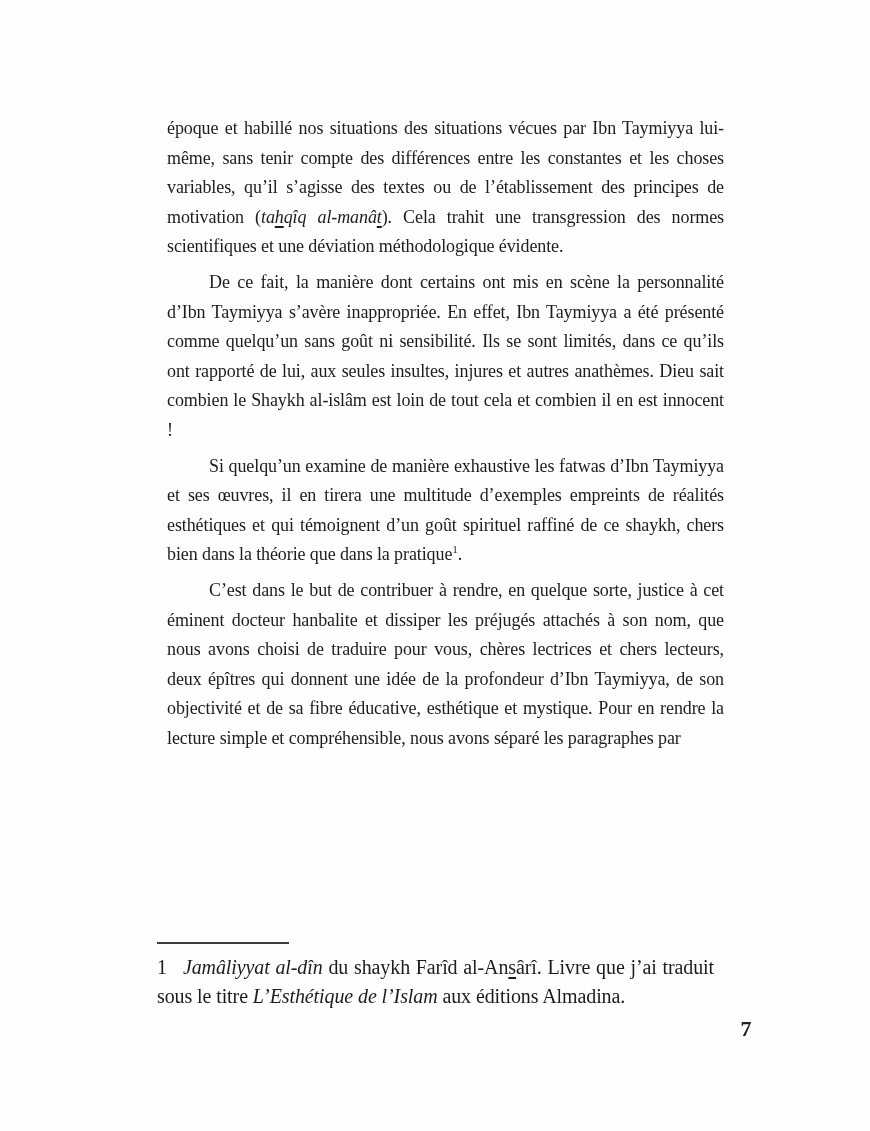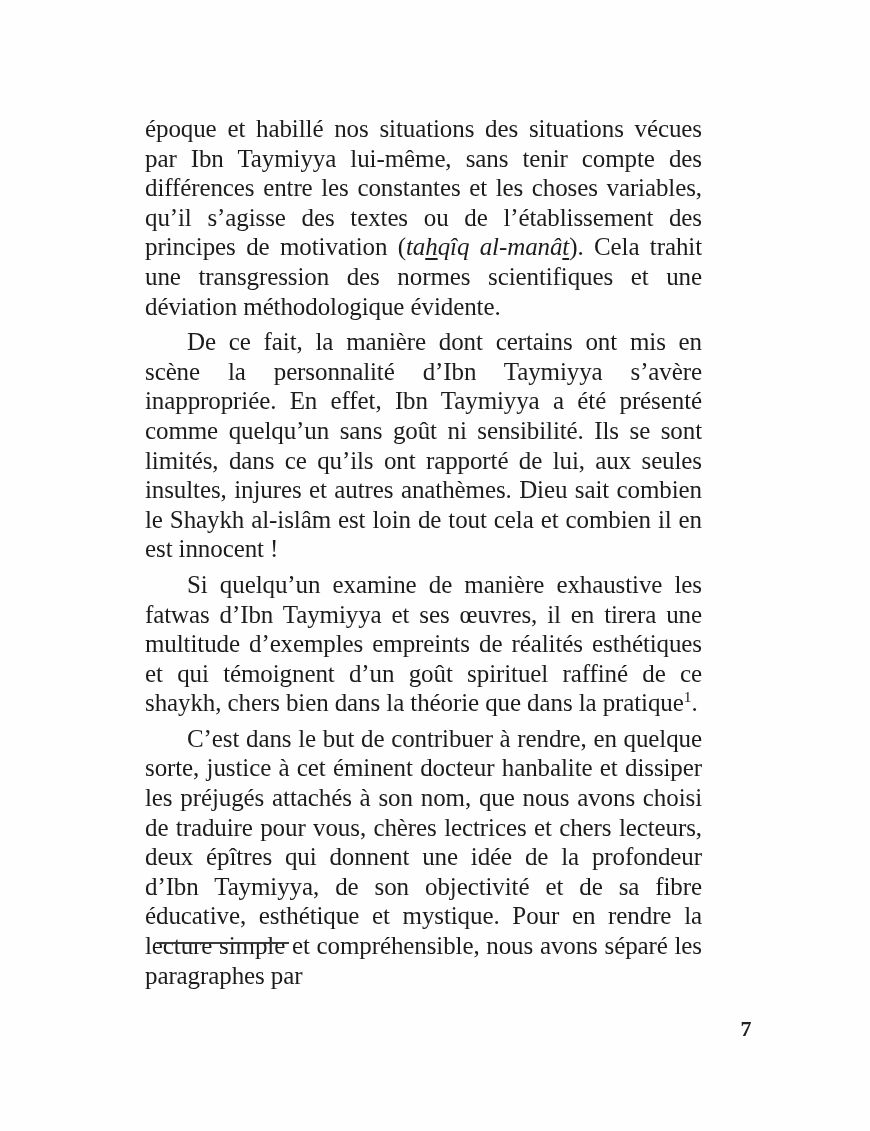--- a/index.html
+++ b/index.html
@@ -11,25 +11,25 @@
     position: relative;
     width: 870px;
     height: 1131px;
     background: #fefefe;
     font-family: "Liberation Serif", "DejaVu Serif", serif;
     color: #1c1c1c;
     overflow: hidden;
   }
   .text-block {
     position: absolute;
-    left: 145px;
+    left: 167px;
     top: 114px;
     width: 557px;
     text-align: justify;
-    font-size: 25px;
+    font-size: 18px;
     line-height: 29.6px;
     letter-spacing: -0.1px;
   }
   .para {
     margin: 0 0 6px 0;
     text-indent: 42px;
   }
   .para.no-indent {
     text-indent: 0;
   }
@@ -85,17 +85,18 @@
 
   <div class="text-block">
     <p class="para no-indent"><span>époque et habillé nos situations des situations vécues par Ibn Taymiyya lui-même, sans tenir compte des différences entre les constantes et les choses variables, qu’il s’agisse des textes ou de l’établissement des principes de motivation (</span><span class="it">ta</span><span class="it ul">h</span><span class="it">qîq al-manâ</span><span class="it ul">t</span><span>). Cela trahit une transgression des normes scientifiques et une déviation méthodologique évidente.</span></p>
     <p class="para"><span>De ce fait, la manière dont certains ont mis en scène la personnalité d’Ibn Taymiyya s’avère inappropriée. En effet, Ibn Taymiyya a été présenté comme quelqu’un sans goût ni sensibilité. Ils se sont limités, dans ce qu’ils ont rapporté de lui, aux seules insultes, injures et autres anathèmes. Dieu sait combien le Shaykh al-islâm est loin de tout cela et combien il en est innocent !</span></p>
     <p class="para"><span>Si quelqu’un examine de manière exhaustive les fatwas d’Ibn Taymiyya et ses œuvres, il en tirera une multitude d’exemples empreints de réalités esthétiques et qui témoignent d’un goût spirituel raffiné de ce shaykh, chers bien dans la théorie que dans la pratique</span><sup>1</sup><span>.</span></p>
     <p class="para"><span>C’est dans le but de contribuer à rendre, en quelque sorte, justice à cet éminent docteur hanbalite et dissiper les préjugés attachés à son nom, que nous avons choisi de traduire pour vous, chères lectrices et chers lecteurs, deux épîtres qui donnent une idée de la profondeur d’Ibn Taymiyya, de son objectivité et de sa fibre éducative, esthétique et mystique. Pour en rendre la lecture simple et compréhensible, nous avons séparé les paragraphes par</span></p>
   </div>
 
   <div class="footnote-area">
     <div class="footnote-rule"></div>
+    <p class="footnote"><span class="fn-marker">1</span><span><span class="it">Jamâliyyat al-dîn</span><span> du shaykh Farîd al-An</span><span class="ul">s</span><span>ârî. Livre que j’ai traduit sous le titre </span><span class="it">L’Esthétique de l’Islam</span><span> aux éditions Almadina.</span></span></p>
   </div>
 
   <div class="page-number">7</div>
 
 </div>
 
 </body></html>

